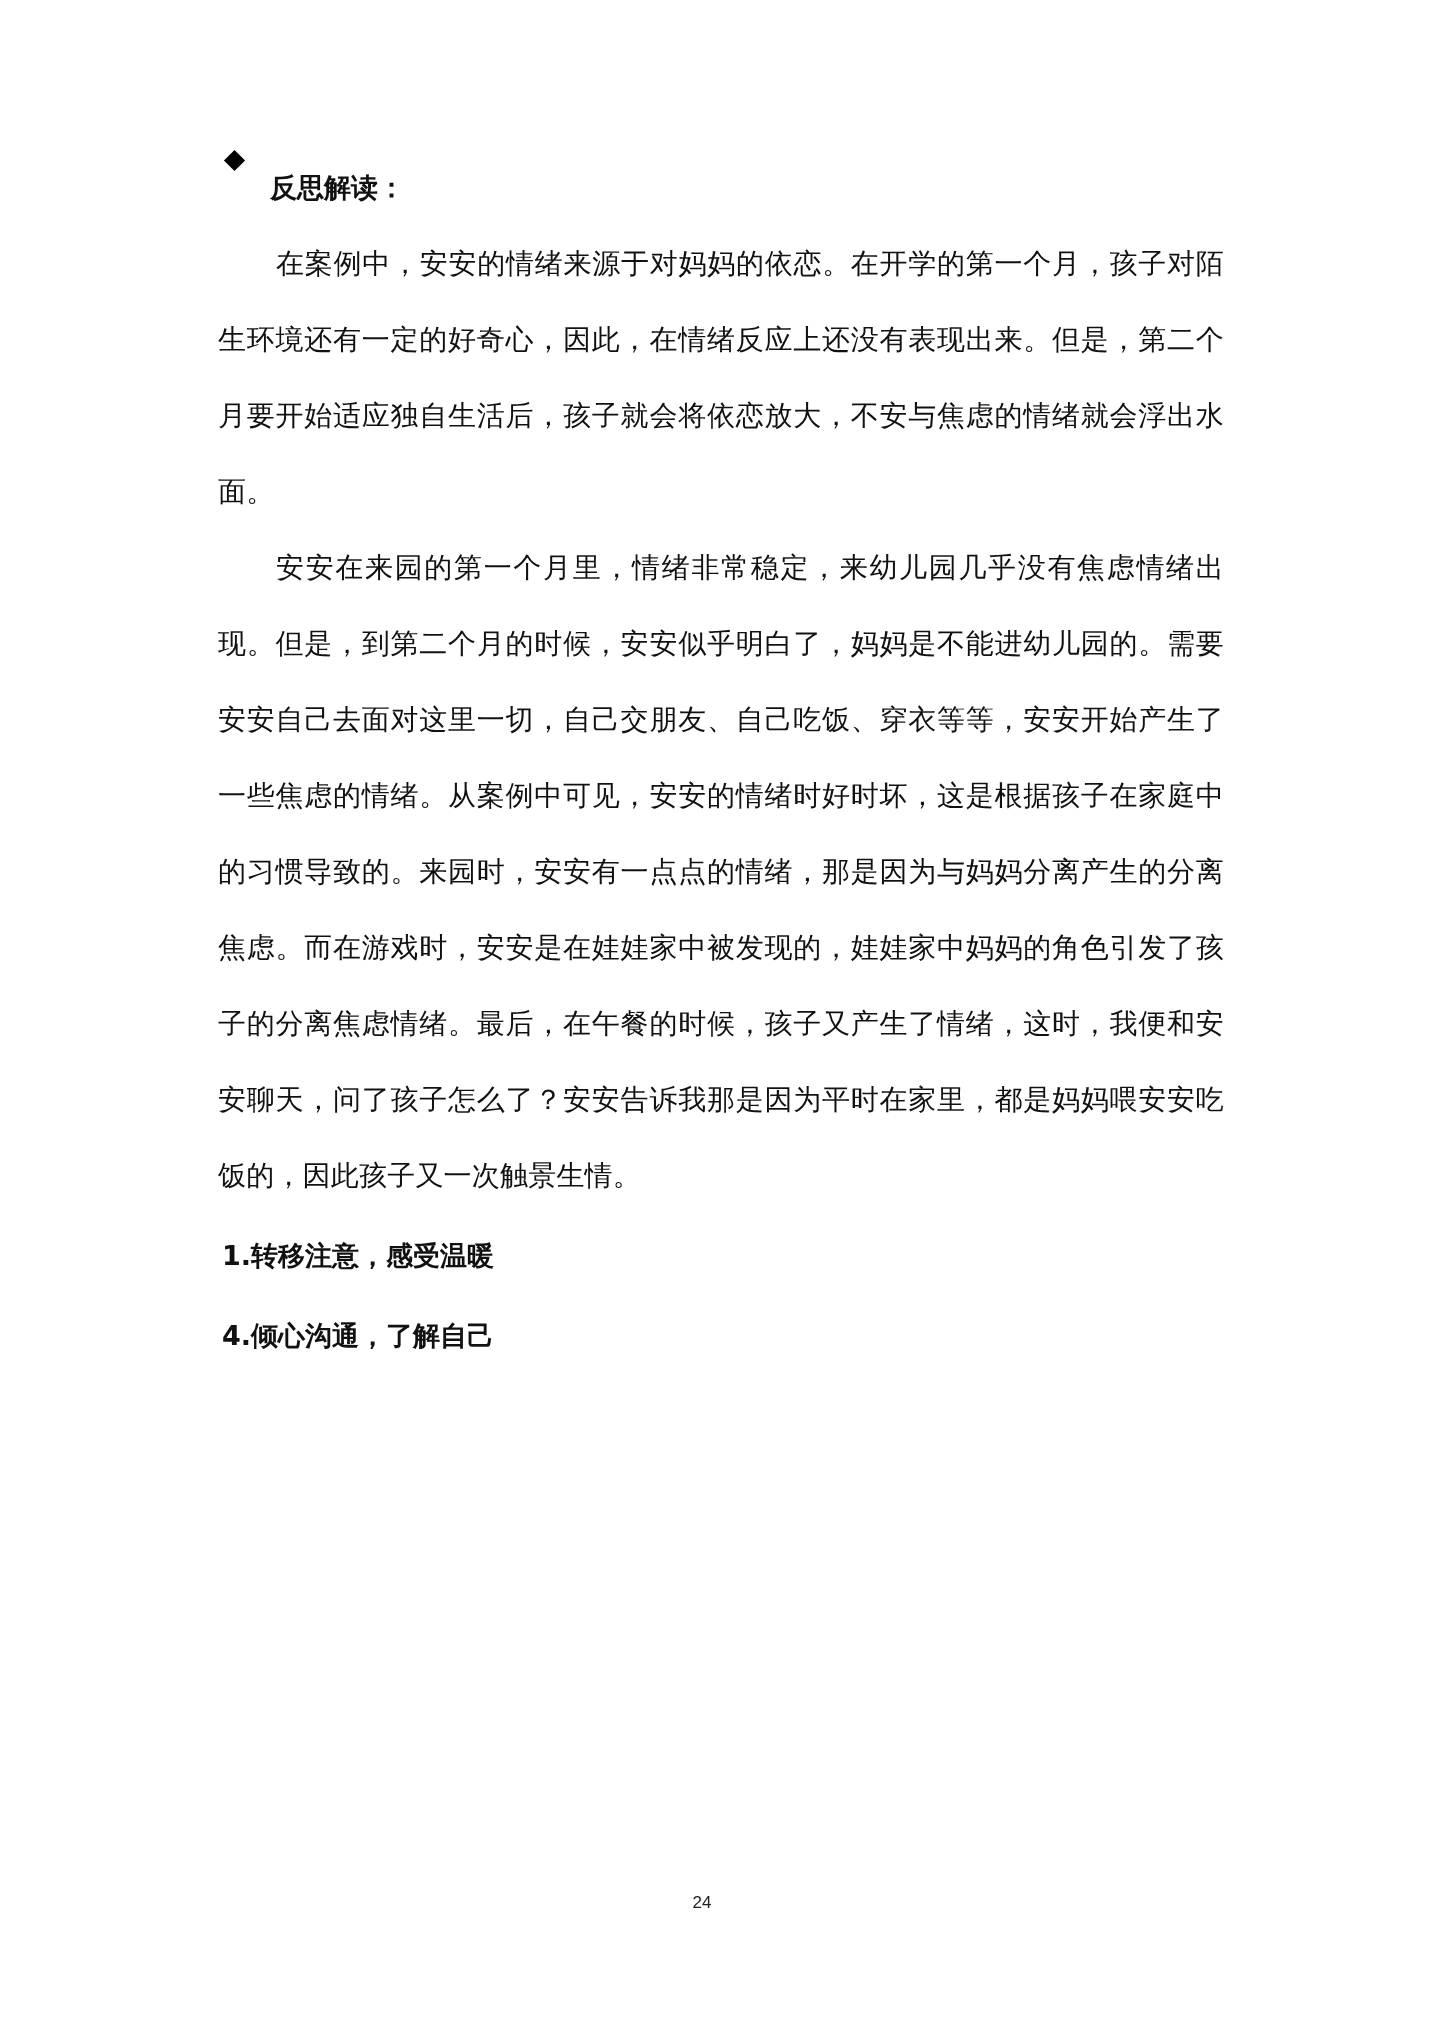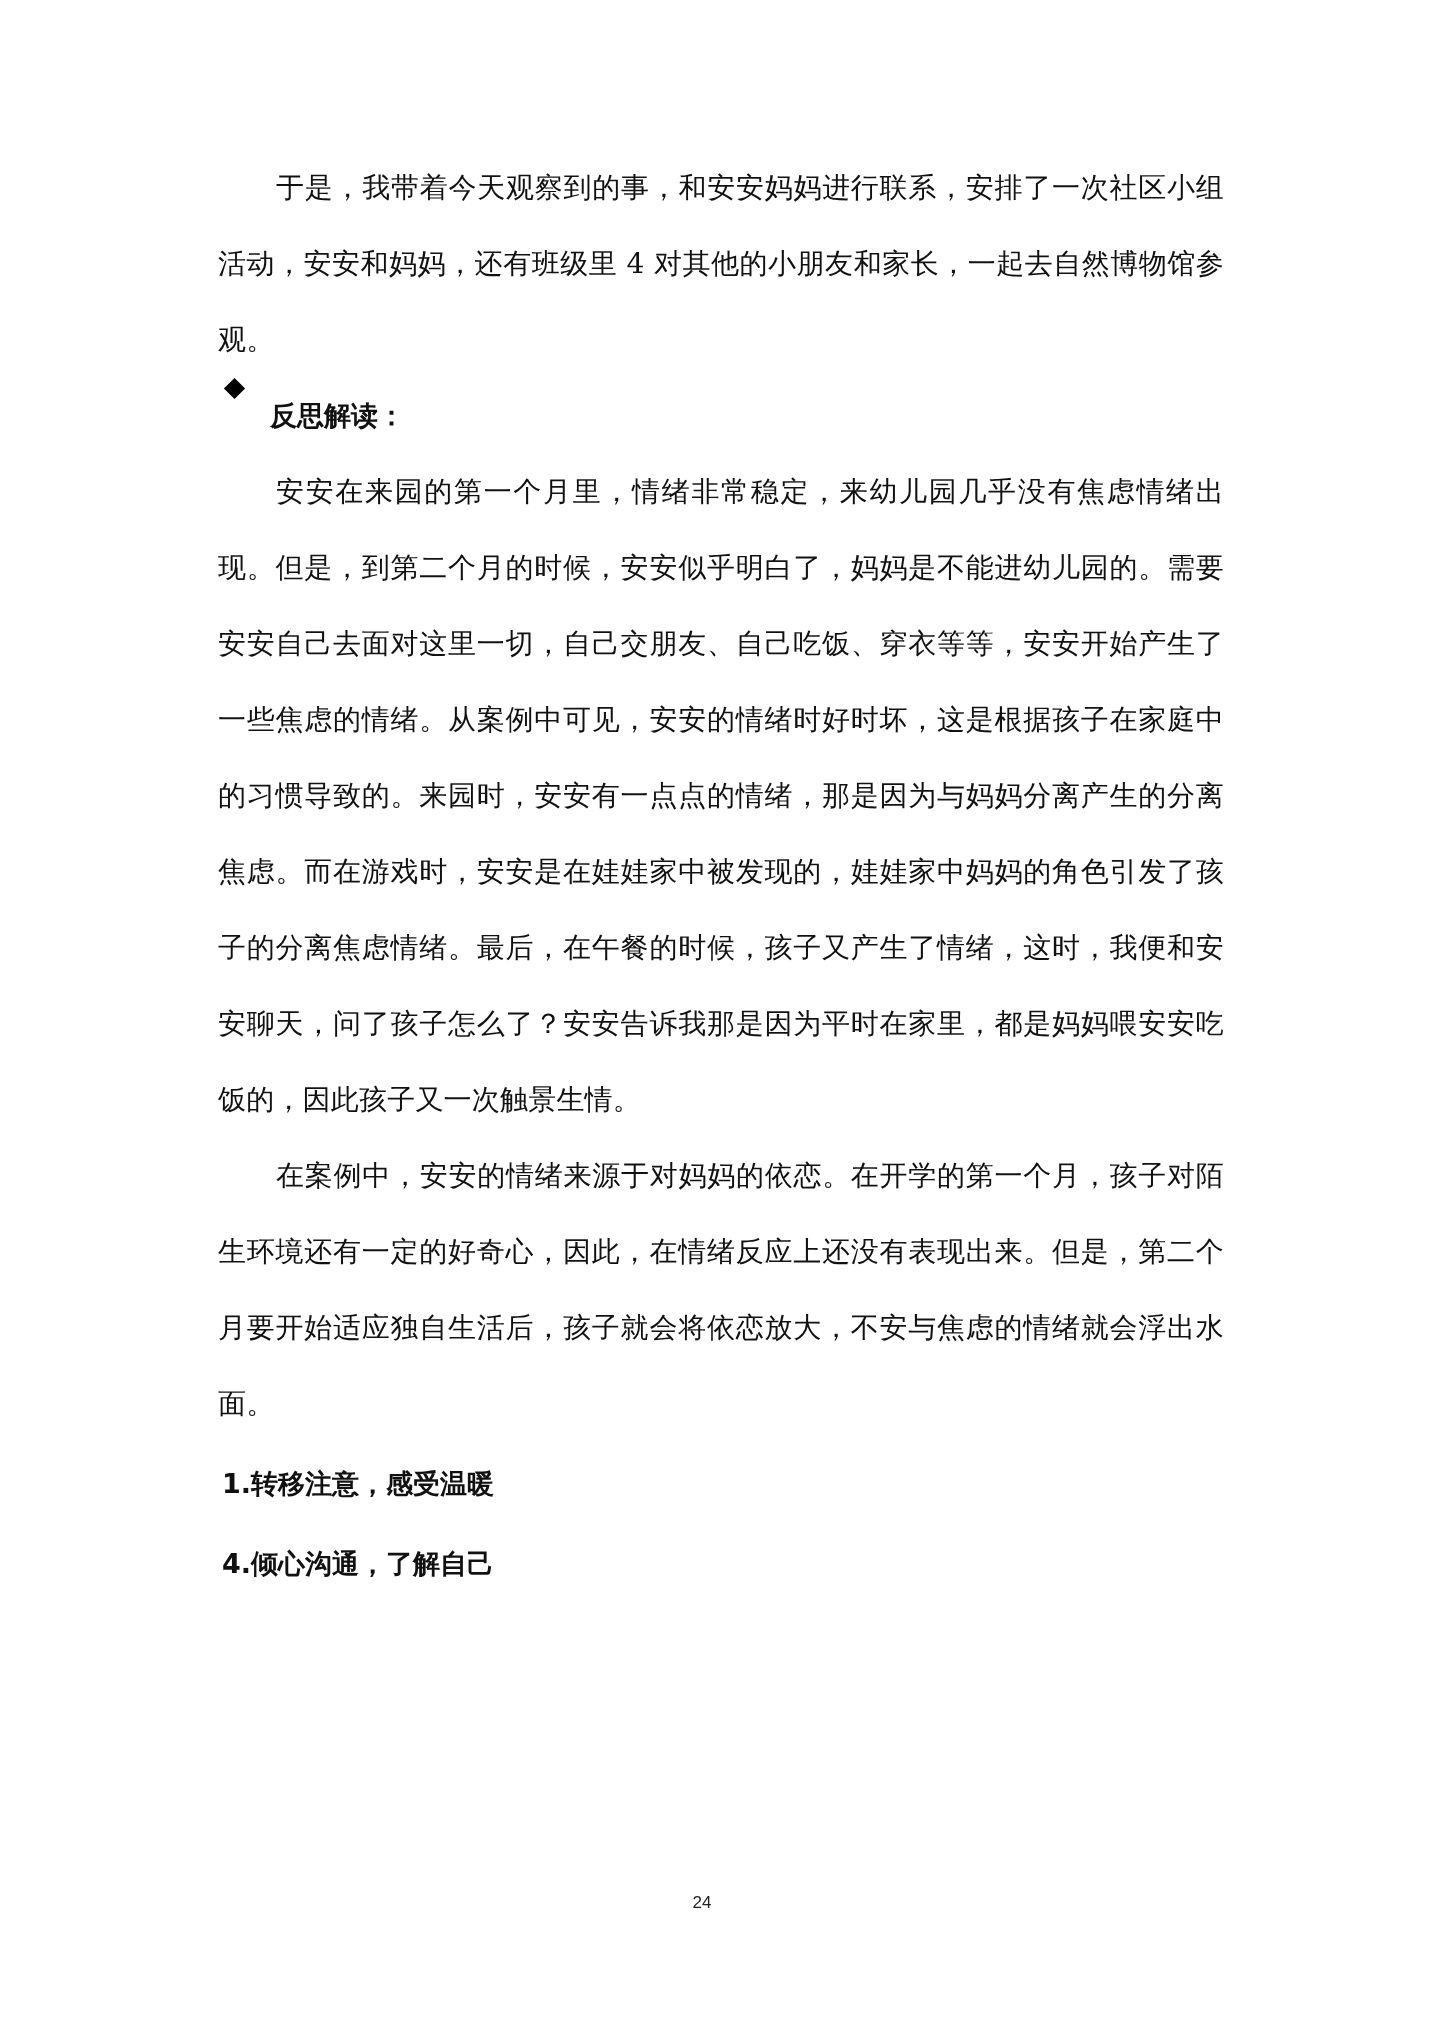--- a/index.html
+++ b/index.html
@@ -74,29 +74,28 @@
       font-family: "Liberation Sans", "DejaVu Sans", sans-serif;
       font-size: 17px;
       color: #222;
     }
   </style>
 </head>
 <body>
 
 <div class="page">
 
-  <p class="para indent">于是，我带着今天观察到的事，和安安妈妈进行联系，安排了一次社区小组活动，安安和妈妈，还有班级里 4 对其他的小朋友和家长，一起去自然博物馆参观。</p>
 
   <div class="heading">
     <span class="bullet"></span>
     <span>反思解读：</span>
   </div>
 
+  <p class="para indent">在案例中，安安的情绪来源于对妈妈的依恋。在开学的第一个月，孩子对陌生环境还有一定的好奇心，因此，在情绪反应上还没有表现出来。但是，第二个月要开始适应独自生活后，孩子就会将依恋放大，不安与焦虑的情绪就会浮出水面。</p>
   <p class="para indent">安安在来园的第一个月里，情绪非常稳定，来幼儿园几乎没有焦虑情绪出现。但是，到第二个月的时候，安安似乎明白了，妈妈是不能进幼儿园的。需要安安自己去面对这里一切，自己交朋友、自己吃饭、穿衣等等，安安开始产生了一些焦虑的情绪。从案例中可见，安安的情绪时好时坏，这是根据孩子在家庭中的习惯导致的。来园时，安安有一点点的情绪，那是因为与妈妈分离产生的分离焦虑。而在游戏时，安安是在娃娃家中被发现的，娃娃家中妈妈的角色引发了孩子的分离焦虑情绪。最后，在午餐的时候，孩子又产生了情绪，这时，我便和安安聊天，问了孩子怎么了？安安告诉我那是因为平时在家里，都是妈妈喂安安吃饭的，因此孩子又一次触景生情。</p>
-  <p class="para indent">在案例中，安安的情绪来源于对妈妈的依恋。在开学的第一个月，孩子对陌生环境还有一定的好奇心，因此，在情绪反应上还没有表现出来。但是，第二个月要开始适应独自生活后，孩子就会将依恋放大，不安与焦虑的情绪就会浮出水面。</p>
 
 
   <p class="subheading">1.转移注意，感受温暖</p>
 
   <p class="subheading">4.倾心沟通，了解自己</p>
 
 </div>
 
 <div class="page-number">24</div>
 

